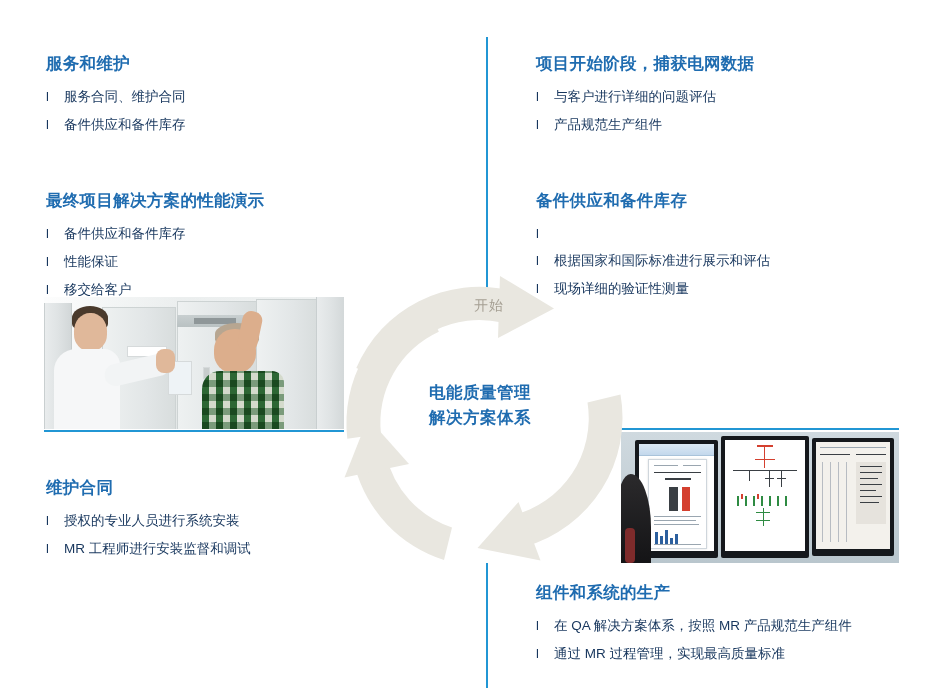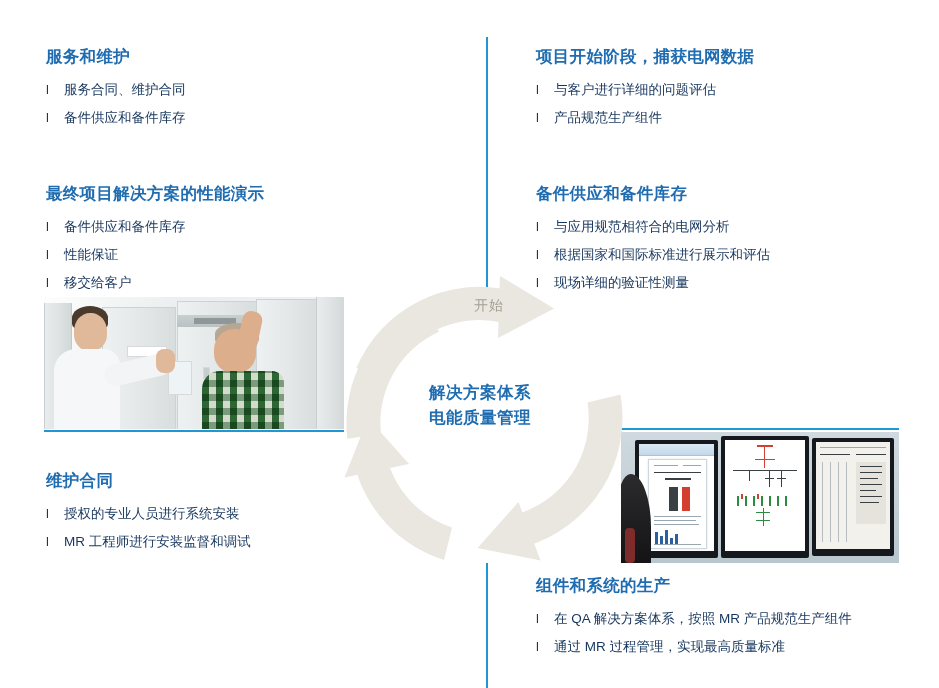--- a/index.html
+++ b/index.html
@@ -29,21 +29,21 @@
     position: absolute;
     height: 2px;
     background: #2196d4;
   }
 
   
   .block {
     position: absolute;
   }
   .block h3 {
-    margin: 4px 0 14px 0;
+    margin: 11px 0 14px 0;
     font-size: 16.5px;
     font-weight: 700;
     color: #1f6cb0;
     letter-spacing: 0.3px;
     line-height: 1.25;
     white-space: nowrap;
   }
   .bullets {
     margin: 0;
     padding: 0;
@@ -334,22 +334,22 @@
           M 112.0 288.0
           A 134 134 0 0 1 23.0 195.0
           L 54.0 183.0
           A 100 100 0 0 0 120.0 255.5
           Z"></path>
         <path d="
           M 12.5 205.5 L 36.0 146.0 L 77.0 192.0 Z"></path>
       </g>
     </svg>
     <div class="cycle-center-text">
+      <div>电能质量管理</div>
       <div>解决方案体系</div>
-      <div>电能质量管理</div>
     </div>
   </div>
   <div class="cycle-start-label">开始</div>
 
   <div class="block" style="left:46px; top:42px; width:420px;">
     <h3>服务和维护</h3>
     <ul class="bullets">
       <li>
         <span class="bullet-mark">l</span>
         <span class="bullet-text">服务合同、维护合同</span>
@@ -405,21 +405,20 @@
         <span class="bullet-text">产品规范生产组件</span>
       </li>
     </ul>
   </div>
 
   <div class="block" style="left:536px; top:179px; width:400px;">
     <h3>备件供应和备件库存</h3>
     <ul class="bullets">
       <li>
         <span class="bullet-mark">l</span>
-        <span class="bullet-text">与应用规范相符合的电网分析</span>
       </li>
       <li>
         <span class="bullet-mark">l</span>
         <span class="bullet-text">根据国家和国际标准进行展示和评估</span>
       </li>
       <li>
         <span class="bullet-mark">l</span>
         <span class="bullet-text">现场详细的验证性测量</span>
       </li>
     </ul>

